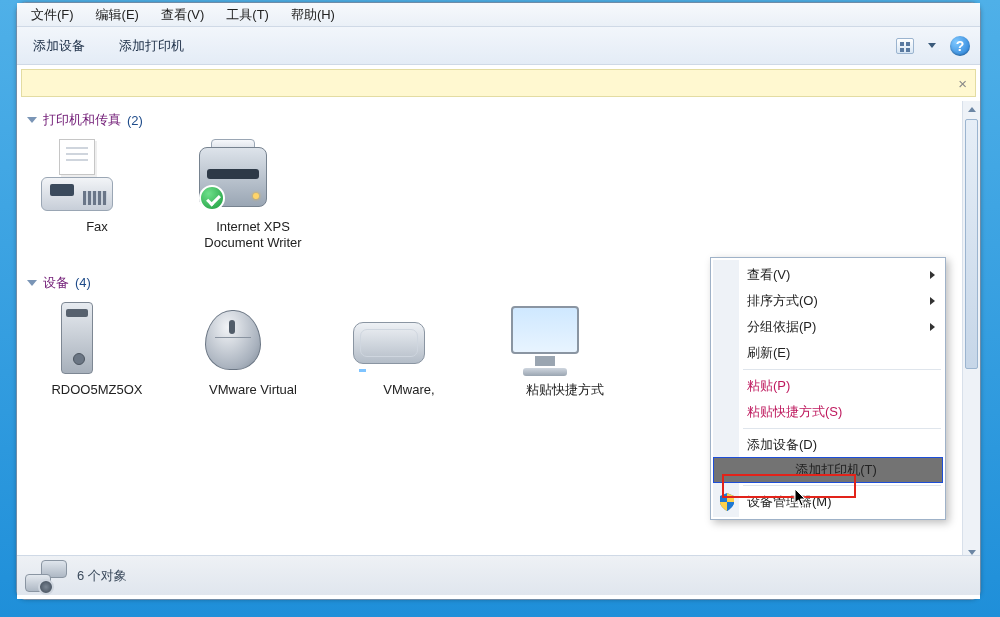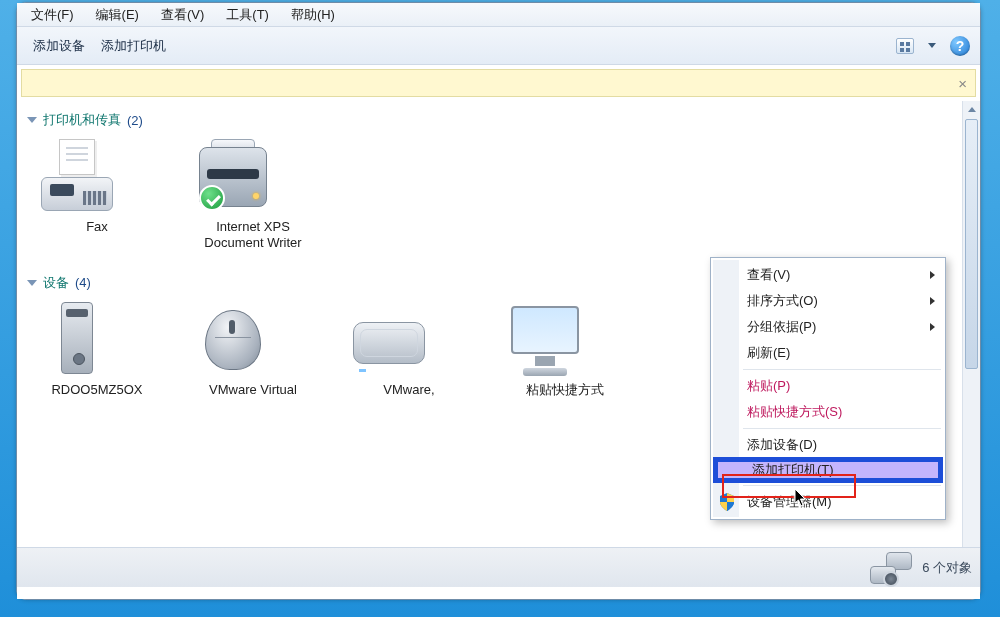--- a/index.html
+++ b/index.html
@@ -11,21 +11,21 @@
     box-shadow: 0 0 4px rgba(0,0,0,.25);
     display: flex; flex-direction: column;
   }
   .menubar {
     height: 24px; background: linear-gradient(#f7f9fc,#eaf0f7); border-bottom: 1px solid #cfd9e6;
     display: flex; align-items: center; padding: 0 4px; gap: 2px;
   }
   .menubar .item { padding: 3px 10px; color: #222; border-radius: 2px; }
   .toolbar {
     height: 38px; background: linear-gradient(#f2f6fb,#e4ecf6); border-bottom: 1px solid #cfd9e6;
-    display: flex; align-items: center; padding: 0 8px; position: relative;
+    display: flex; align-items: center; padding: 0 8px; gap: 18px; position: relative;
   }
   .toolbar .tbtn { padding: 5px 8px; color: #20324a; border-radius: 2px; }
   .toolbar .right { position: absolute; right: 10px; display: flex; align-items: center; gap: 14px; }
   .help-icon {
     width: 20px; height: 20px; border-radius: 50%;
     background: radial-gradient(circle at 30% 30%, #7fc8ff, #1e78d2);
     color: #fff; font-weight: bold; font-size: 14px; display: flex; align-items: center; justify-content: center;
     box-shadow: inset 0 -1px 2px rgba(0,0,0,.3);
   }
   .viewmode { width:18px; height:16px; display:inline-block; background: linear-gradient(#fff,#d8e6f4); border:1px solid #9bb4cf; border-radius:2px; position:relative; }
@@ -39,21 +39,21 @@
   .content { flex:1; position:relative; overflow:hidden; background:#fff; }
   .scroll-area { position:absolute; left:0; right:18px; top:0; bottom:40px; padding: 6px 10px; }
   .scrollbar { position:absolute; right:0; top:0; bottom:40px; width:18px; background:#eef2f7; border-left:1px solid #d8e0ea; }
   .scrollbar .arrow { height:17px; display:flex; align-items:center; justify-content:center; }
   .scrollbar .arrow span { width:0; height:0; border-left:4px solid transparent; border-right:4px solid transparent; }
   .scrollbar .arrow.up span { border-bottom:5px solid #6c86a4; }
   .scrollbar .arrow.down span { border-top:5px solid #6c86a4; position:absolute; bottom:4px; }
   .scrollbar .thumb { position:absolute; left:2px; right:2px; top:18px; height:250px; background:linear-gradient(#e6eef7,#c6d6e8); border:1px solid #9bb4cf; border-radius:2px; }
   .group-header { display:flex; align-items:center; gap:6px; color:#1e4b8a; margin: 4px 0 2px 0; }
   .disclosure { width:0; height:0; border-left:5px solid transparent; border-right:5px solid transparent; border-top:6px solid #7a95b6; }
-  .group-header a { color:#0f766e; }
+  .group-header a { color:#701a75; }
   .items { display:flex; flex-wrap:wrap; gap: 22px 36px; padding: 8px 4px 18px 10px; }
   .device { width:120px; display:flex; flex-direction:column; text-align:center; gap:6px; }
   .device .label { color:#222; line-height:1.25; }
   .icon-large { width:80px; height:74px; position:relative; }
   
   .fax { position:relative; }
   .fax .paper { position:absolute; left:22px; top:0; width:36px; height:36px; background:#fff; border:1px solid #c6c6c6; box-shadow: 2px 2px 0 #eee; }
   .fax .paper:before, .fax .paper:after { content:""; position:absolute; left:6px; right:6px; top:7px; height:2px; background:#cfd5dd; }
   .fax .paper:after { top:13px; box-shadow: 0 6px #cfd5dd; }
   .fax .base { position:absolute; left:4px; right:4px; bottom:2px; height:34px; background:linear-gradient(#f2f4f7,#c7ced8); border:1px solid #9aa6b4; border-radius:6px; }
@@ -76,35 +76,35 @@
   .mouse .split { position:absolute; left:22px; top:10px; width:36px; height:26px; border-top:0; border-bottom:1px solid #8993a0; }
   
   .hdd .enc { position:absolute; left:4px; top:20px; width:72px; height:42px; border-radius:10px; background:linear-gradient(#eef1f5,#b4bdc8); border:1px solid #8a95a2; }
   .hdd .enc:before { content:""; position:absolute; left:6px; top:6px; right:6px; bottom:6px; border-radius:7px; border:1px solid #cfd6df; }
   .hdd .led { position:absolute; left:10px; bottom:4px; width:7px; height:3px; background:#7fc4ff; }
   
   .monitor .screen { position:absolute; left:6px; top:4px; width:68px; height:48px; background:linear-gradient(#cfe8ff,#e8f4ff); border:2px solid #8a95a2; border-radius:4px; }
   .monitor .stand { position:absolute; left:30px; top:54px; width:20px; height:10px; background:#9aa5b1; }
   .monitor .base { position:absolute; left:18px; bottom:0; width:44px; height:8px; background:linear-gradient(#cfd6df,#9aa5b1); border-radius:3px; }
   
-  .statusbar { position:absolute; left:0; right:0; bottom:12px; height:40px; background:linear-gradient(#eef1f5,#e0e6ee); border-top:1px solid #cfd9e6; display:flex; align-items:center; padding:12px 8px; gap:10px;justify-content:flex-end; }
+  .statusbar { position:absolute; left:0; right:0; bottom:4px; height:40px; background:linear-gradient(#eef1f5,#e0e6ee); border-top:1px solid #cfd9e6; display:flex; align-items:center; padding:12px 8px; gap:10px; }
   .statusbar .thumb { width:42px; height:32px; position:relative; }
   .thumb .cam { position:absolute; left:0; bottom:0; width:26px; height:18px; background:linear-gradient(#e4e9ef,#aeb8c4); border:1px solid #8a95a2; border-radius:4px; }
   .thumb .cam:before { content:""; position:absolute; right:-4px; top:4px; width:12px; height:12px; border-radius:50%; background:radial-gradient(#7c8794,#3b4653); border:2px solid #cfd6df; }
   .thumb .pr { position:absolute; right:0; top:0; width:26px; height:18px; background:linear-gradient(#dfe5ec,#aeb8c4); border:1px solid #8a95a2; border-radius:4px; }
   .statusbar .txt { color:#3b4a5c; }
   
   .context-menu {
     position:absolute; left:693px; top:254px; width:236px; background:#ffffff;
     border:1px solid #9fb2c8; box-shadow: 3px 3px 8px rgba(0,0,0,.25); padding:4px 2px;
   }
   .context-menu .stripe { position:absolute; left:2px; top:2px; bottom:2px; width:26px; background:#eef2f7; }
   .ctx-item { position:relative; height:26px; display:flex; align-items:center; padding-left:34px; padding-right:18px; color:#222; }
   .ctx-item.disabled { color:#be185d; }
-  .ctx-item.hover { background:#c4b5fd; border:5px solid #1d4ed8; margin:-1px 0; }
+  .ctx-item.hover { background:#737373; border:1px solid #1d4ed8; margin:-1px 0;justify-content:center; }
   .ctx-item .arrow { position:absolute; right:8px; width:0; height:0; border-top:4px solid transparent; border-bottom:4px solid transparent; border-left:5px solid #333; }
   .ctx-sep { height:1px; background:#dfe5ec; margin:3px 2px 3px 30px; }
   .ctx-item .shield { position:absolute; left:6px; width:16px; height:18px; }
   .shield svg { width:16px; height:18px; }
   .highlight-box { position:absolute; border:2px solid #e2231a; pointer-events:none; }
   .cursor { position:absolute; width:14px; height:20px; }
   .cursor svg { width:14px; height:20px; filter: drop-shadow(0 0 1px #fff); }
 </style>
 </head>
 <body>

